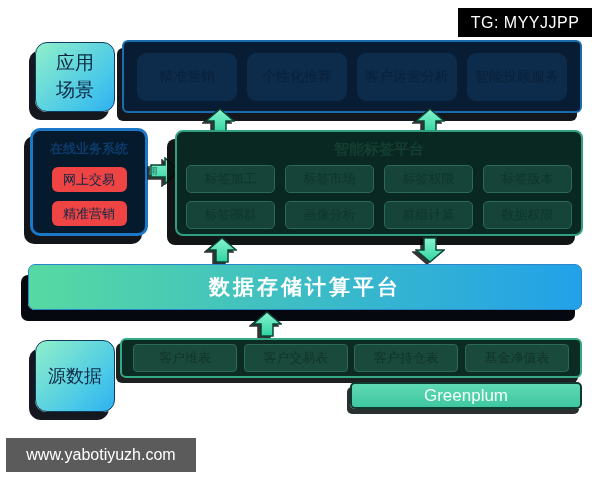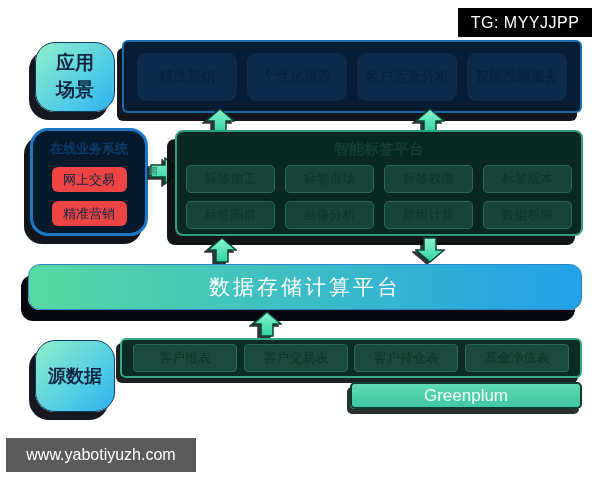--- a/index.html
+++ b/index.html
@@ -12,59 +12,59 @@
 
   
   .tg-box { left:458px; top:8px; width:134px; height:29px; background:#000000;
             color:#ffffff; font-size:16px; letter-spacing:0.5px; }
   .site-box { left:6px; top:438px; width:190px; height:34px; background:#5b5b5b;
               color:#ffffff; font-size:16px; }
 
   
   .grad-label {
     background:linear-gradient(135deg,#90efca 0%, #49c8e8 70%, #2fb0ef 100%);
-    border:1px solid #0d3c5e; border-radius:20px;
+    border:1px solid #0d3c5e; border-radius:12px;
     box-shadow:-6px 8px 0 rgba(8,12,18,0.95);
-    color:#0c2743; font-weight:bold; text-align:center;
+    color:#0c2743; font-weight:normal; text-align:center;
   }
   .app-label { left:35px; top:42px; width:80px; height:70px; font-size:19px; line-height:1.4; }
   .app-label span { display:inline-block; width:2.2em; word-break:break-all; }
   .src-label { left:35px; top:340px; width:80px; height:72px; font-size:18px;justify-content:center; }
 
   
   .app-container { left:122px; top:40px; width:460px; height:73px;
     background:#081d33; border:2px solid #1a6dad; border-radius:6px;
     box-shadow:-5px 8px 0 rgba(6,10,16,0.95);
     display:flex; align-items:center; justify-content:space-between; padding:0 13px; }
   .app-item { width:100px; height:48px; background:#0d2c4b; border-radius:9px;
     color:#09203a; font-size:14px; display:flex; align-items:center; justify-content:center; }
 
   
   .biz-panel { left:30px; top:128px; width:118px; height:108px;
-    background:#061a2e; border:3px solid #1a78c6; border-radius:18px;
+    background:#061a2e; border:3px solid #1a78c6; border-radius:10px;
     box-shadow:-6px 8px 0 rgba(5,8,14,0.95); }
   .biz-title { margin-top:9px; text-align:center; font-size:13px; font-weight:bold; color:#0d3a68; }
   .biz-item { width:75px; height:25px; margin:9px auto 0; background:#ef4444;
     border-radius:6px; color:#0a2746; font-size:13px;
     display:flex; align-items:center; justify-content:center; }
 
   
   .tag-platform { left:175px; top:130px; width:408px; height:106px;
     background:#0a2822; border:2px solid #2f9f80; border-radius:8px;
     box-shadow:-8px 9px 0 rgba(4,8,8,0.95); padding:5px 9px; }
   .tp-title { text-align:center; font-size:15px; font-weight:bold; color:#143e31; margin:3px 0 6px; }
   .tp-grid { display:grid; grid-template-columns:repeat(4,1fr); gap:8px 10px; }
   .tp-item { height:26px; background:#164438; border:1px solid #2b6a57; border-radius:5px;
     color:#0e362b; font-size:13px; display:flex; align-items:center; justify-content:center; }
 
   
-  .storage-bar { left:28px; top:264px; width:554px; height:46px; border-radius:12px;
+  .storage-bar { left:28px; top:264px; width:554px; height:46px; border-radius:7px;
     background:linear-gradient(90deg,#57d9a2 0%, #22a1e9 100%);
     border:1px solid #2a86c8; box-shadow:-7px 11px 0 #05080e;
-    color:#ffffff; font-size:21px; font-weight:normal; letter-spacing:3px;justify-content:center; }
+    color:#ffffff; font-size:21px; font-weight:bold; letter-spacing:3px;justify-content:center; }
 
   
   .src-container { left:120px; top:338px; width:462px; height:40px;
     background:#0b2b23; border:2px solid #33a986; border-radius:6px;
     box-shadow:-4px 5px 0 rgba(4,8,8,0.9);
     display:flex; align-items:center; justify-content:space-between; padding:0 11px; }
   .src-item { width:102px; height:26px; background:#1a4a3c; border:1px solid #2b6a57;
     border-radius:4px; color:#0f3429; font-size:13px;
     display:flex; align-items:center; justify-content:center; }
   .db-box { top:382px; height:27px;

